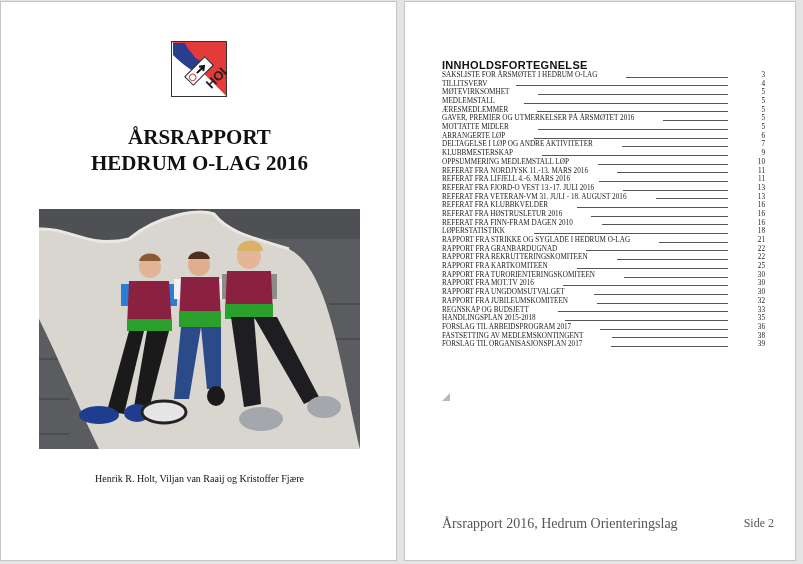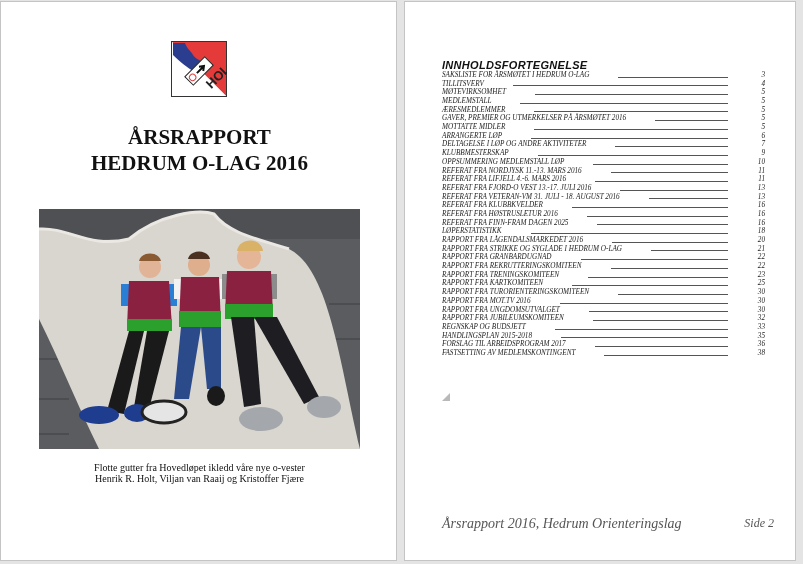--- a/index.html
+++ b/index.html
@@ -6,21 +6,21 @@
   body {
     width:803px; height:564px; overflow:hidden;
     background:#e4e4e4; position:relative;
     font-family:"Liberation Serif", serif;
   }
   .page {
     position:absolute; top:1px; height:560px;
     background:#fff; border:1px solid #c4c4c4; box-sizing:border-box;
   }
   #page1 { left:0; width:397px; }
-  #page2 { left:404px; width:392px;font-style:italic; }
+  #page2 { left:404px; width:392px; }
 
   
   .logo { position:absolute; left:170px; top:39px; width:56px; height:56px; }
   .title {
     position:absolute; left:0; width:397px; text-align:center;
     font-weight:bold; font-size:21px; line-height:28px; color:#111;
   }
   .title.l1 { top:121px; }
   .title.l2 { top:147px; }
 
@@ -128,21 +128,20 @@
         <path d="M188,62 L232,62 L234,105 L186,105 Z" fill="#8b2140"></path>
         <path d="M186,95 L234,95 L234,110 L186,110 Z" fill="#2ca02c"></path>
         <path d="M192,108 L215,108 L222,195 L205,198 Z" fill="#1d1d22"></path>
         <path d="M215,108 L238,108 L280,188 L265,195 Z" fill="#1d1d22"></path>
         <ellipse cx="222" cy="210" rx="22" ry="12" fill="#a4a8ad"></ellipse>
         <ellipse cx="285" cy="198" rx="17" ry="11" fill="#a4a8ad"></ellipse>
       </g>
     </svg>
   </div>
 
-  <div class="caption c1">Flotte gutter fra Hovedløpet ikledd våre nye o-vester</div>
   <div class="caption c2">Henrik R. Holt, Viljan van Raaij og Kristoffer Fjære</div>
 </div>
 
 <div class="page" id="page2">
   <div class="toc-heading">INNHOLDSFORTEGNELSE</div>
   <div class="toc" id="toc">
       <div class="toc-row">
         <span class="t">SAKSLISTE FOR ÅRSMØTET I HEDRUM O-LAG</span>
         <span class="dots"></span>
         <span class="p">3</span>
@@ -221,55 +220,45 @@
         <span class="t">REFERAT FRA KLUBBKVELDER</span>
         <span class="dots"></span>
         <span class="p">16</span>
       </div>
       <div class="toc-row">
         <span class="t">REFERAT FRA HØSTRUSLETUR 2016</span>
         <span class="dots"></span>
         <span class="p">16</span>
       </div>
       <div class="toc-row">
-        <span class="t">REFERAT FRA FINN-FRAM DAGEN 2025</span>
+        <span class="t">REFERAT FRA FINN-FRAM DAGEN 2010</span>
         <span class="dots"></span>
         <span class="p">16</span>
       </div>
       <div class="toc-row">
         <span class="t">LØPERSTATISTIKK</span>
         <span class="dots"></span>
         <span class="p">18</span>
       </div>
       <div class="toc-row">
-        <span class="t">RAPPORT FRA LÅGENDALSMARKEDET 2016</span>
-        <span class="dots"></span>
-        <span class="p">20</span>
-      </div>
-      <div class="toc-row">
         <span class="t">RAPPORT FRA STRIKKE OG SYGLADE I HEDRUM O-LAG</span>
         <span class="dots"></span>
         <span class="p">21</span>
       </div>
       <div class="toc-row">
         <span class="t">RAPPORT FRA GRANBARDUGNAD</span>
         <span class="dots"></span>
         <span class="p">22</span>
       </div>
       <div class="toc-row">
         <span class="t">RAPPORT FRA REKRUTTERINGSKOMITEEN</span>
         <span class="dots"></span>
         <span class="p">22</span>
       </div>
       <div class="toc-row">
-        <span class="t">RAPPORT FRA TRENINGSKOMITEEN</span>
-        <span class="dots"></span>
-        <span class="p">23</span>
-      </div>
-      <div class="toc-row">
         <span class="t">RAPPORT FRA KARTKOMITEEN</span>
         <span class="dots"></span>
         <span class="p">25</span>
       </div>
       <div class="toc-row">
         <span class="t">RAPPORT FRA TURORIENTERINGSKOMITEEN</span>
         <span class="dots"></span>
         <span class="p">30</span>
       </div>
       <div class="toc-row">
@@ -299,20 +288,25 @@
       </div>
       <div class="toc-row">
         <span class="t">FORSLAG TIL ARBEIDSPROGRAM 2017</span>
         <span class="dots"></span>
         <span class="p">36</span>
       </div>
       <div class="toc-row">
         <span class="t">FASTSETTING AV MEDLEMSKONTINGENT</span>
         <span class="dots"></span>
         <span class="p">38</span>
+      </div>
+      <div class="toc-row">
+        <span class="t">FORSLAG TIL ORGANISASJONSPLAN 2017</span>
+        <span class="dots"></span>
+        <span class="p">39</span>
       </div>
     </div>
 
   <div class="corner-mark"></div>
 
   <div class="footer-left">Årsrapport 2016, Hedrum Orienteringslag</div>
   <div class="footer-right">Side 2</div>
 </div>
 
 </body></html>

